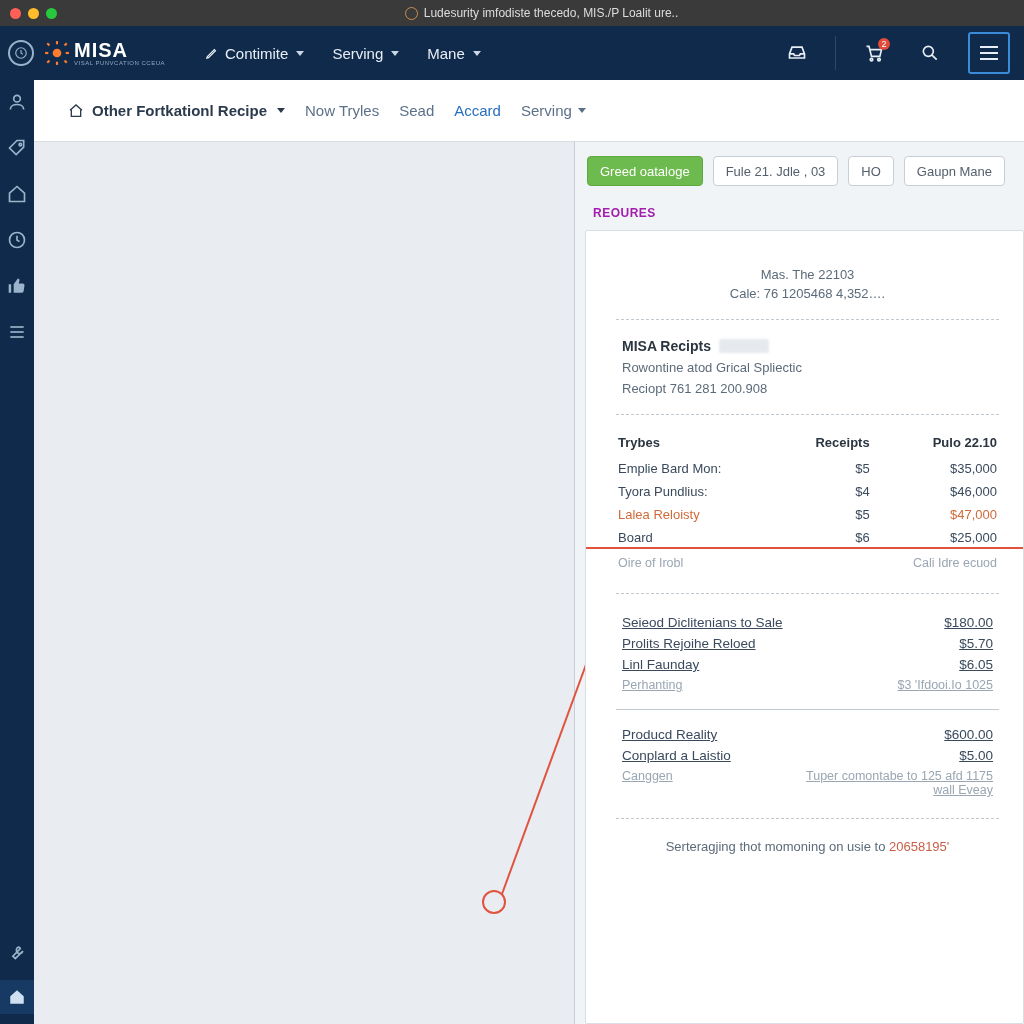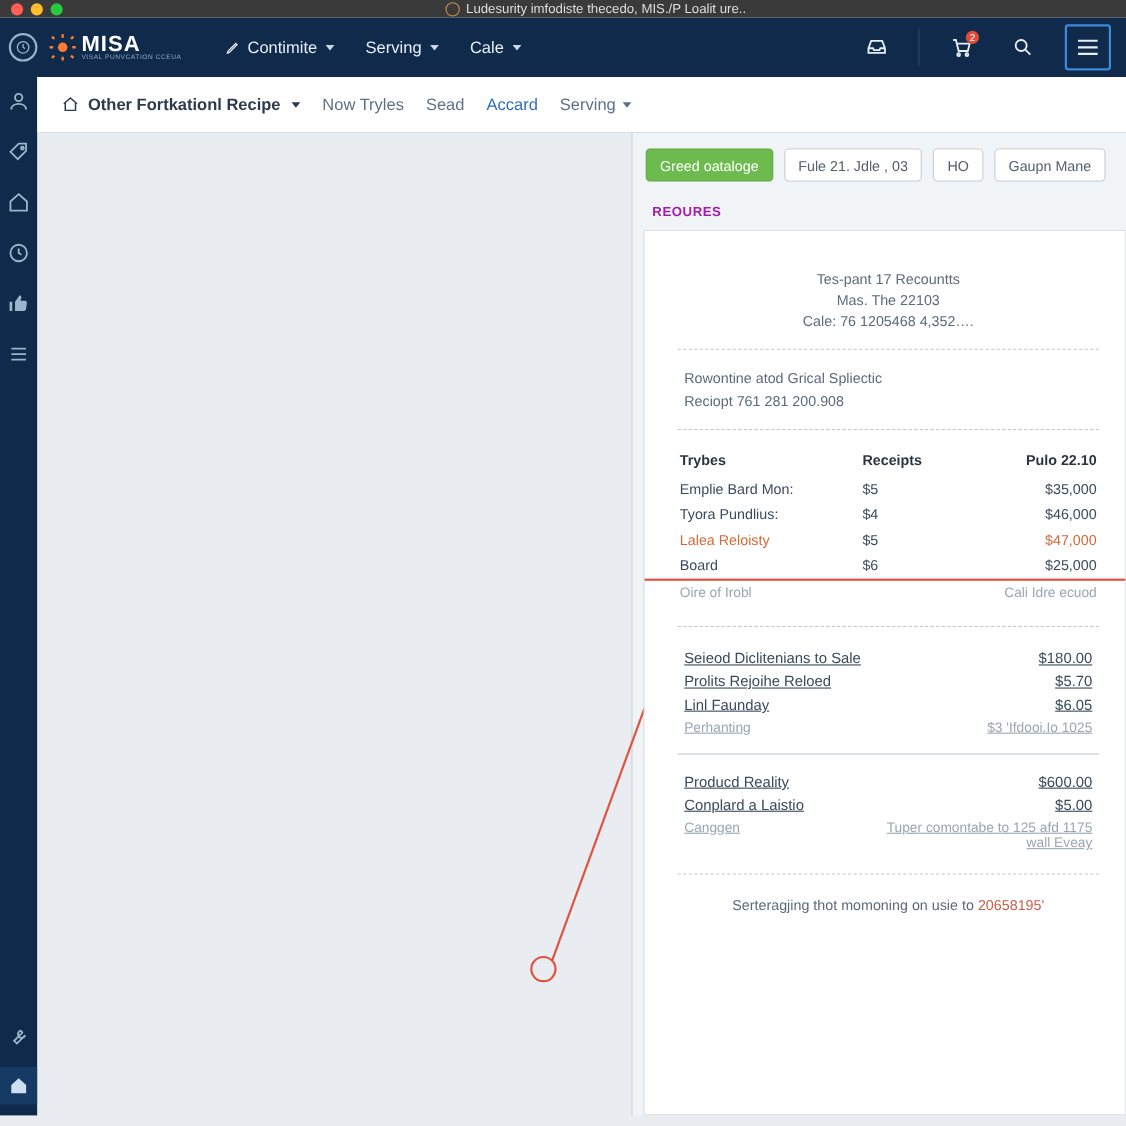--- a/index.html
+++ b/index.html
@@ -1,19 +1,19 @@
 <!DOCTYPE html>
 <html><head>
 <meta charset="utf-8">
 <style>
 * { margin: 0; padding: 0; box-sizing: border-box; }
 body { font-family: -apple-system, BlinkMacSystemFont, "Segoe UI", Arial, sans-serif; width: 1024px; height: 1024px; overflow: hidden; background: #e9edf1; }
 
 
-.titlebar { height: 16px; background: #3a3a3a; display: flex; align-items: center; padding: 0 10px; color: #ddd; font-size: 12px; }
+.titlebar { height: 26px; background: #3a3a3a; display: flex; align-items: center; padding: 0 10px; color: #ddd; font-size: 12px; }
 .traffic-lights { display: flex; gap: 7px; margin-right: 12px; }
 .tl { width: 11px; height: 11px; border-radius: 50%; }
 .tl.red { background: #ff5f56; }
 .tl.yellow { background: #ffbd2e; }
 .tl.green { background: #27c93f; }
 .titlebar-title { flex: 1; text-align: center; display: flex; align-items: center; justify-content: center; gap: 6px; }
 .title-shield { width: 13px; height: 13px; border-radius: 50%; border: 1px solid #c89050; display:inline-block; }
 
 
 .topnav { height: 54px; background: #0f2a4a; display: flex; align-items: center; padding: 0 14px 0 8px; color: #fff; position: relative; }
@@ -36,21 +36,21 @@
 
 .layout { display: flex; height: calc(1024px - 26px - 54px); }
 .rail { width: 34px; background: #0f2a4a; display: flex; flex-direction: column; align-items: center; padding-top: 12px; gap: 26px; }
 .rail-ico { width: 20px; height: 20px; color: #9cb3cc; cursor:pointer; }
 .rail .spacer { flex:1; }
 .rail-bottom { display:flex; flex-direction:column; align-items:center; gap:18px; padding-bottom:10px; width:100%; }
 .rail-home-box { width:34px; height:34px; background:#163a63; display:flex; align-items:center; justify-content:center; }
 
 
 .main { flex: 1; display: flex; flex-direction: column; background:#e9edf1; }
-.subbar { height: 51px; background: #fff; border-bottom: 1px solid #d7dde3; display: flex; align-items: center; padding: 0 22px; gap: 20px; font-size: 15px; color: #3a4a5c; }
+.subbar { height: 62px; background: #fff; border-bottom: 1px solid #d7dde3; display: flex; align-items: center; padding: 0 34px; gap: 20px; font-size: 15px; color: #3a4a5c; }
 .subbar .crumb { display:flex; align-items:center; gap:8px; font-weight:600; color:#2b3a4c; cursor:pointer; }
 .home-outline { width:16px; height:16px; }
 .subbar-link { color:#5c7189; cursor:pointer; }
 .subbar-link.active { color:#2a6fbf; }
 
 
 .content { flex:1; display:flex; }
 .left-pane { flex: 0 0 540px; position:relative; }
 .right-pane { flex:1; border-left:1px solid #c7ced6; padding: 14px 0 0 0; overflow:hidden; background:#f1f4f7; display:flex; flex-direction:column; }
 
@@ -66,21 +66,21 @@
 .doc-sub { text-align:center; font-size: 13px; color:#5c6b7a; margin-top:10px; }
 .doc-sub + .doc-sub { margin-top:4px; }
 .dash { border:none; border-top:1px dashed #c0c8d0; margin: 18px 0; }
 .solid { border:none; border-top:1px solid #c0c8d0; margin: 14px 0; }
 .doc-block { padding: 0 6px; }
 .doc-block .line1 { font-weight:700; font-size:14px; color:#2b3540; display:flex; align-items:center; gap:8px; }
 .blur-chip { width:50px; height:14px; background:#e6eaef; border-radius:2px; filter:blur(1px); }
 .doc-block .line2 { font-size:13px; color:#5c6b7a; margin-top:6px; }
 .table3 { width:100%; font-size:13px; color:#3a4a5c; }
 .table3 th { text-align:left; font-weight:700; color:#2b3540; padding-bottom:6px; }
-.table3 th:nth-child(2), .table3 td:nth-child(2) { text-align:left; padding-left:10px; }
+.table3 th:nth-child(2), .table3 td:nth-child(2) { text-align:right; padding-left:10px; }
 .table3 th:nth-child(3), .table3 td:nth-child(3) { text-align:right; }
 .table3 td { padding: 3px 0; }
 .row-highlight td:first-child { color:#d06a3a; }
 .row-highlight td:last-child { color:#d06a3a; }
 .footer-note-row td { color:#9aa6b2; font-size:12.5px; padding-top:6px; }
 .footer-note-row td:last-child { text-align:right; }
 .kv { display:flex; justify-content:space-between; font-size:13.5px; color:#3a4a5c; padding:3px 6px;text-decoration:underline; }
 .kv.muted { color:#9aa6b2; font-size:12.5px; }
 .kv .v { text-align:right; }
 .doc-footer { text-align:center; font-size:13px; color:#5c6b7a; margin-top:20px; }
@@ -139,21 +139,21 @@
           <path d="M3 21l3-1 12-12-2-2L4 18l-1 3z"></path>
         </svg>
       <span>Contimite</span>
       <span class="caret-down"></span>
     </div>
     <div class="nav-item">
       <span>Serving</span>
       <span class="caret-down"></span>
     </div>
     <div class="nav-item">
-      <span>Cale</span>
+      <span>Mane</span>
       <span class="caret-down"></span>
     </div>
   </div>
   <div class="nav-right">
     <div class="nav-icon-btn">
       <svg width="20" height="20" viewBox="0 0 24 24" fill="#e8eef5">
           <path d="M4 4h16v12H4z" opacity="0.0"></path>
           <path d="M3 13l3-8h12l3 8v5H3v-5z" fill="none" stroke="#e8eef5" stroke-width="2"></path>
           <path d="M3 13h5l1 2h6l1-2h5" fill="none" stroke="#e8eef5" stroke-width="2"></path>
         </svg>
@@ -259,27 +259,30 @@
       <div class="right-pane">
         <div class="action-row">
           <div class="btn primary">Greed oataloge</div>
           <div class="btn">Fule 21.   Jdle , 03</div>
           <div class="btn">HO</div>
           <div class="btn">Gaupn Mane</div>
         </div>
         <div class="section-label">REOURES</div>
 
         <div class="doc-wrap">
-          <div class="doc-sub">Tes-pant 17 Recountts</div>
           <div class="doc-sub">Mas. The 22103</div>
           <div class="doc-sub">Cale: 76 1205468 4,352….</div>
 
           <hr class="dash">
 
           <div class="doc-block">
+            <div class="line1">
+              <span>MISA Recipts</span>
+              <span class="blur-chip"></span>
+            </div>
             <div class="line2">Rowontine atod Grical Spliectic</div>
             <div class="line2">Reciopt 761 281 200.908</div>
           </div>
 
           <hr class="dash">
 
           <table class="table3">
             <thead>
                 <tr>
               <th>Trybes</th>

